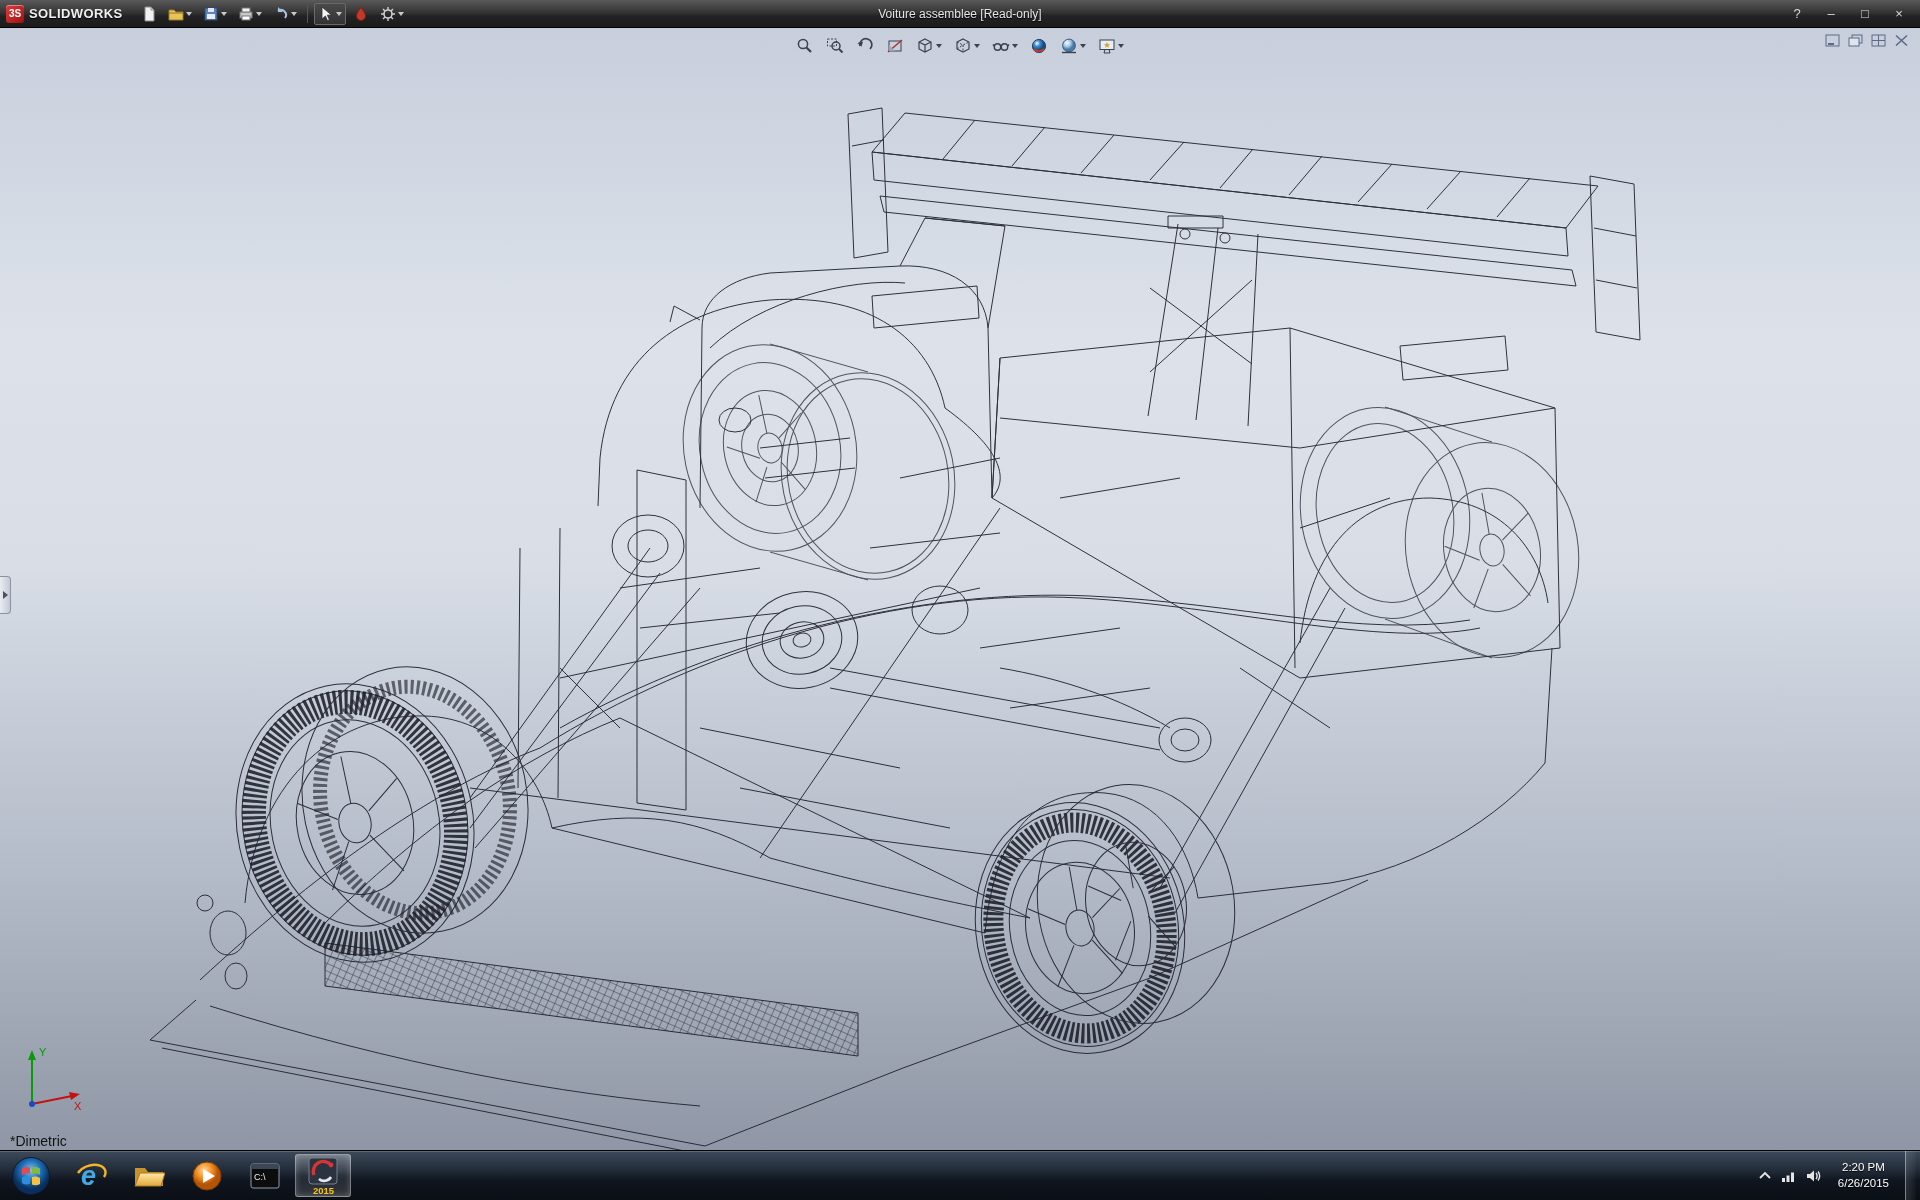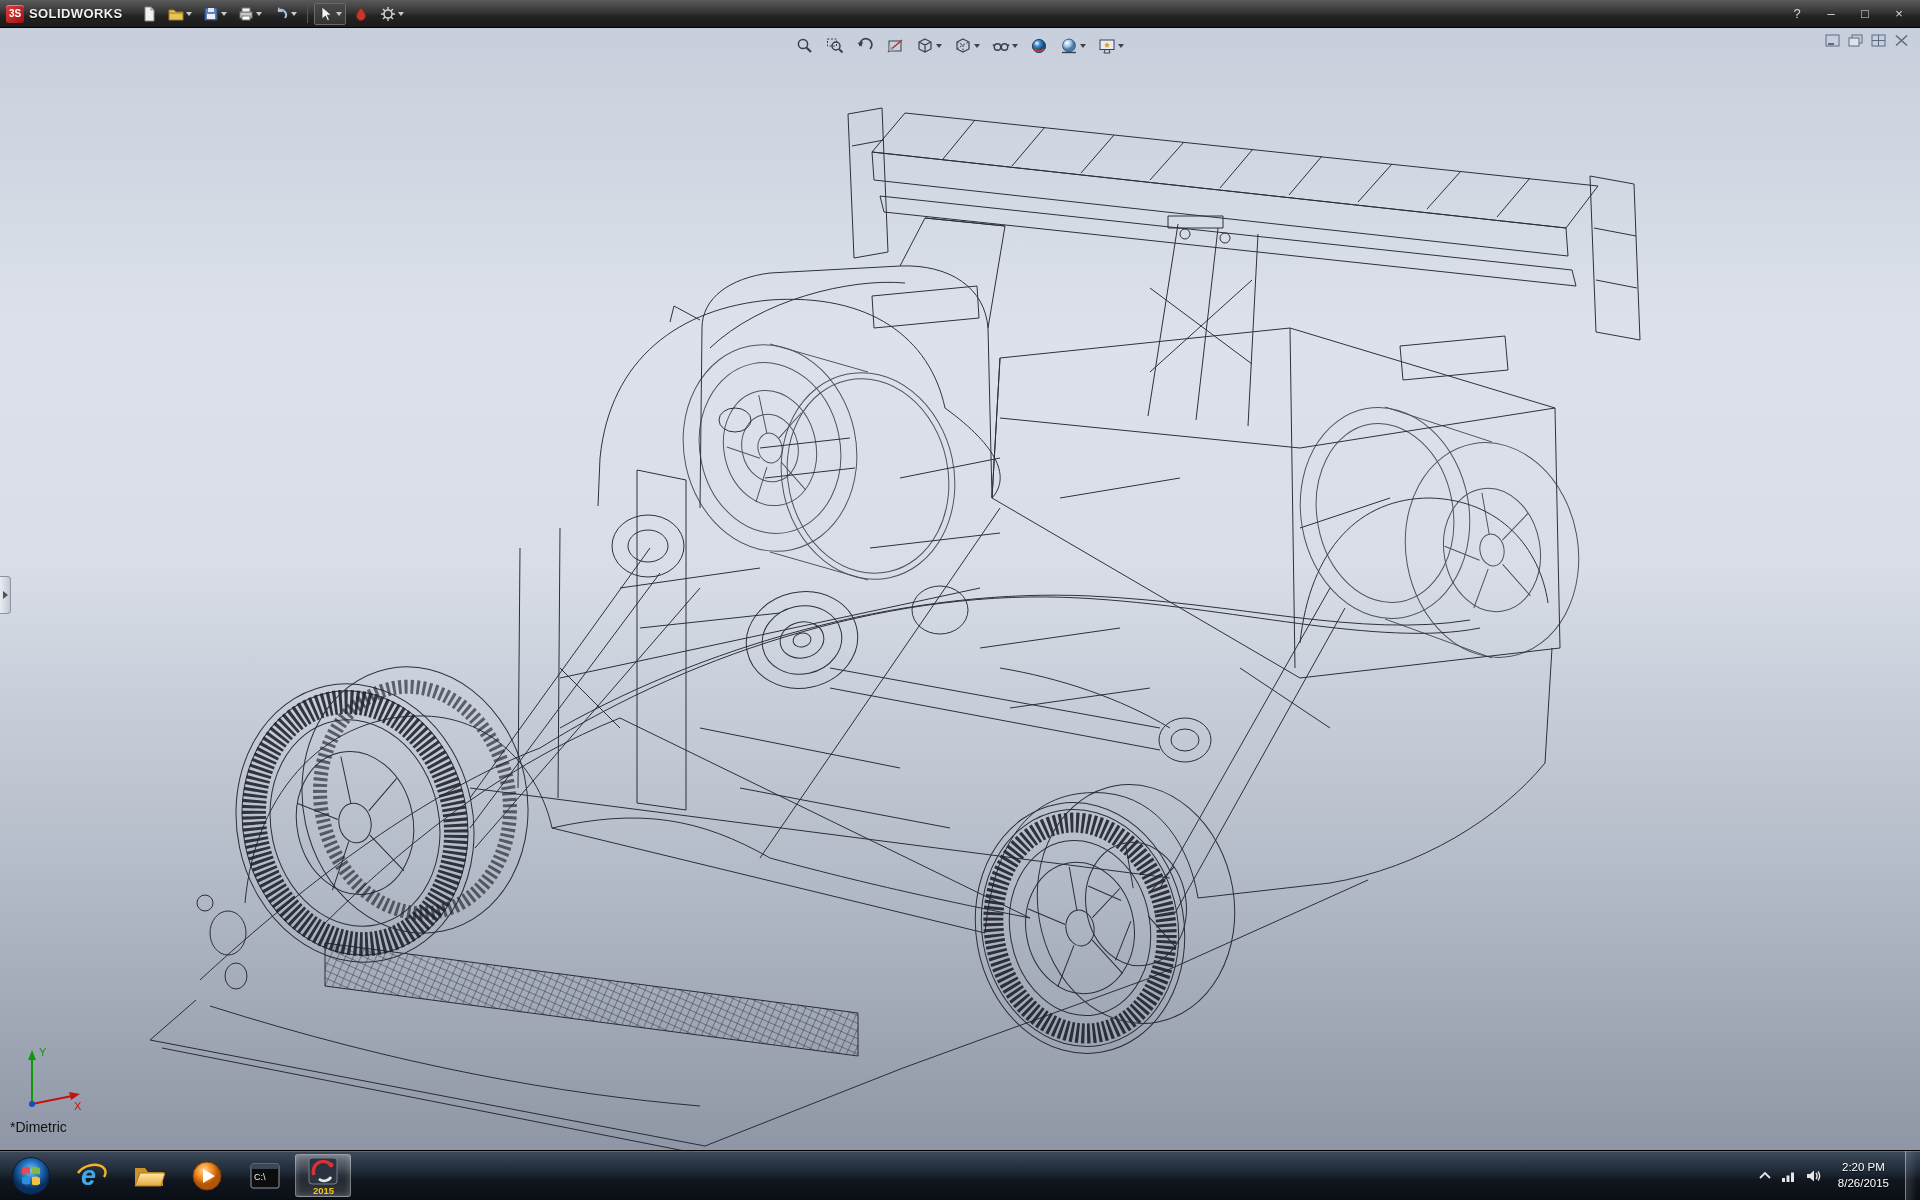--- a/index.html
+++ b/index.html
@@ -43,21 +43,21 @@
   .doc-controls { position:absolute; top:5px; right:10px; display:flex; gap:6px; z-index:10; }
   .doc-btn { width:17px; height:15px; display:flex; align-items:center; justify-content:center; }
 
   .panel-tab { position:absolute; left:0; top:548px; width:11px; height:38px;
     background:linear-gradient(90deg,#e9ecf1,#c3c9d4); border:1px solid #8b93a2; border-left:none;
     border-radius:0 4px 4px 0; display:flex; align-items:center; justify-content:center; z-index:10; }
   .panel-tab .tri { width:0; height:0; border-top:4px solid transparent; border-bottom:4px solid transparent;
     border-left:5px solid #4a5261; }
 
   .triad { position:absolute; left:14px; bottom:30px; z-index:5; }
-  .view-label { position:absolute; left:10px; bottom:15px; color:#111; font-size:14px; z-index:5; }
+  .view-label { position:absolute; left:10px; bottom:1px; color:#111; font-size:14px; z-index:5; }
 
   
   .taskbar { height:50px; flex:0 0 50px; display:flex; align-items:stretch; z-index:30;
     background:linear-gradient(180deg,#3d4a5a 0%,#212b38 40%,#10161f 60%,#0a0e15 100%);
     border-top:1px solid #000; box-shadow:inset 0 1px 0 rgba(255,255,255,.18); }
   .tb-app { width:56px; display:flex; align-items:center; justify-content:center;
     border-radius:3px; margin:3px 1px; }
   .tb-app.active { background:linear-gradient(180deg,rgba(255,255,255,.28),rgba(255,255,255,.08) 50%,rgba(255,255,255,.16));
     border:1px solid rgba(255,255,255,.38); box-shadow:inset 0 0 6px rgba(255,255,255,.25);align-items:center; }
   .start { width:62px; display:flex; align-items:center; justify-content:center; }
@@ -132,20 +132,21 @@
       </span>
       <span class="icon-btn">
         <svg width="16" height="16">
           <circle cx="8" cy="8" r="4" fill="none" stroke="#cfcfcf" stroke-width="1.6"></circle>
           <path d="M8,1 V4 M8,12 V15 M1,8 H4 M12,8 H15 M3,3 L5,5 M11,11 L13,13 M13,3 L11,5 M5,11 L3,13" stroke="#cfcfcf" stroke-width="1.4"></path>
         </svg>
         <span class="dd"></span>
       </span>
     </div>
 
+    <div class="tb-title">Voiture assemblee [Read-only]</div>
 
     <div class="win-controls">
       <span class="win-btn">?</span>
       <span class="win-btn">–</span>
       <span class="win-btn">□</span>
       <span class="win-btn">×</span>
     </div>
   </header>
 
   <div class="viewport">
@@ -499,18 +500,18 @@
           <rect x="5.5" y="6.5" width="3" height="6.5" fill="#e6e6e6"></rect>
           <rect x="10" y="3.5" width="3" height="9.5" fill="#e6e6e6"></rect>
         </svg>
         <svg width="16" height="14">
           <path d="M1,5 h3 l4,-3.5 v11 L4,9 H1 Z" fill="#e6e6e6"></path>
           <path d="M10,4 A5,5 0 0 1 10,10 M12,2.5 A7.5,7.5 0 0 1 12,11.5" fill="none" stroke="#e6e6e6" stroke-width="1.4"></path>
         </svg>
       </div>
       <div class="clock">
         <div>2:20 PM</div>
-        <div>8/26/2015</div>
+        <div>6/26/2015</div>
       </div>
       <div class="show-desktop"></div>
     </div>
   </footer>
 </div>
 
 </body></html>

